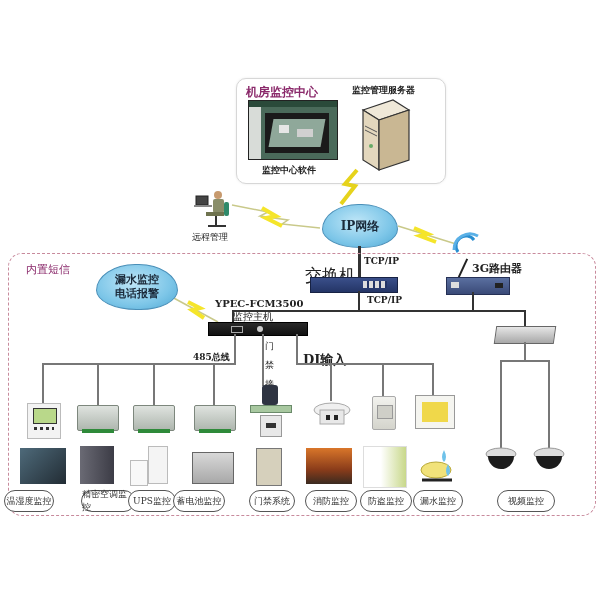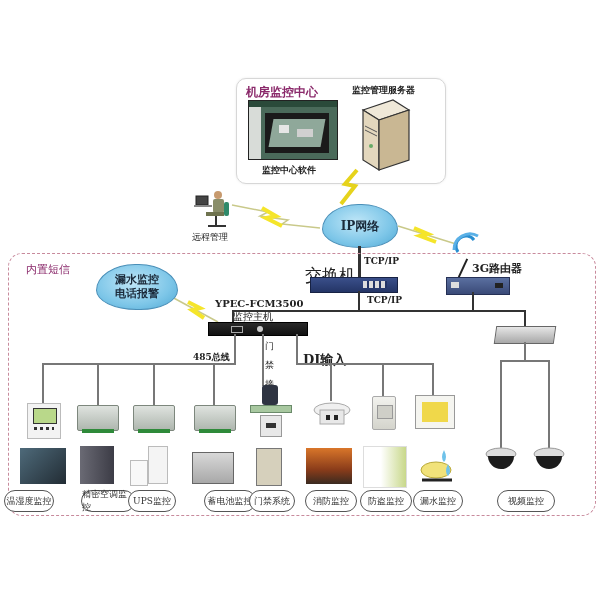--- a/index.html
+++ b/index.html
@@ -196,18 +196,18 @@
   <path d="M4 10 A13 13 0 0 0 30 10 Z" fill="#1c1c1c"></path>
 </svg>
 <svg style="left:532px;top:446px;" width="34" height="30">
   <ellipse cx="17" cy="8" rx="15" ry="6" fill="#ddd" stroke="#999"></ellipse>
   <path d="M4 10 A13 13 0 0 0 30 10 Z" fill="#1c1c1c"></path>
 </svg>
 
 <div class="abs pill" style="left:4px;top:490px;width:48px;">温湿度监控</div>
 <div class="abs pill" style="left:69px;top:490px;width:52px;margin-left:12px;">精密空调监控</div>
 <div class="abs pill" style="left:128px;top:490px;width:46px;">UPS监控</div>
-<div class="abs pill" style="left:204px;top:490px;width:50px;text-align:right;">蓄电池监控</div>
+<div class="abs pill" style="left:173px;top:490px;width:50px;text-align:right;">蓄电池监控</div>
 <div class="abs pill" style="left:249px;top:490px;width:44px;">门禁系统</div>
 <div class="abs pill" style="left:305px;top:490px;width:50px;">消防监控</div>
 <div class="abs pill" style="left:360px;top:490px;width:50px;">防盗监控</div>
 <div class="abs pill" style="left:413px;top:490px;width:48px;">漏水监控</div>
 <div class="abs pill" style="left:497px;top:490px;width:56px;">视频监控</div>
 
 </body></html>

